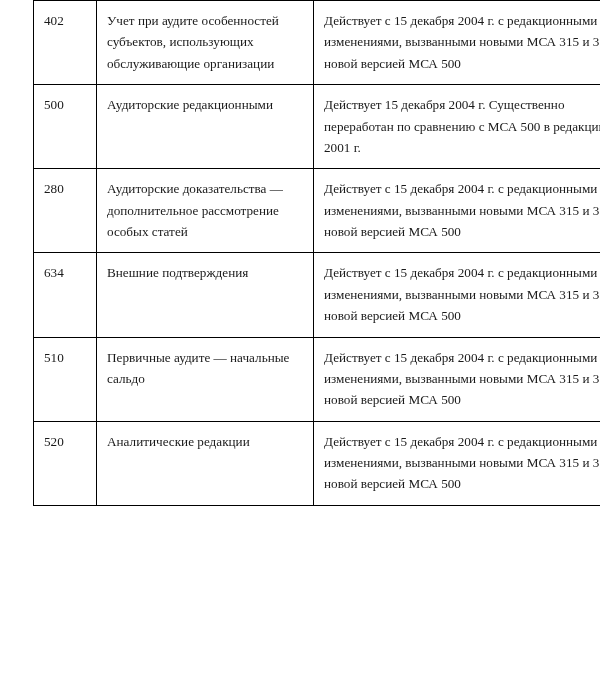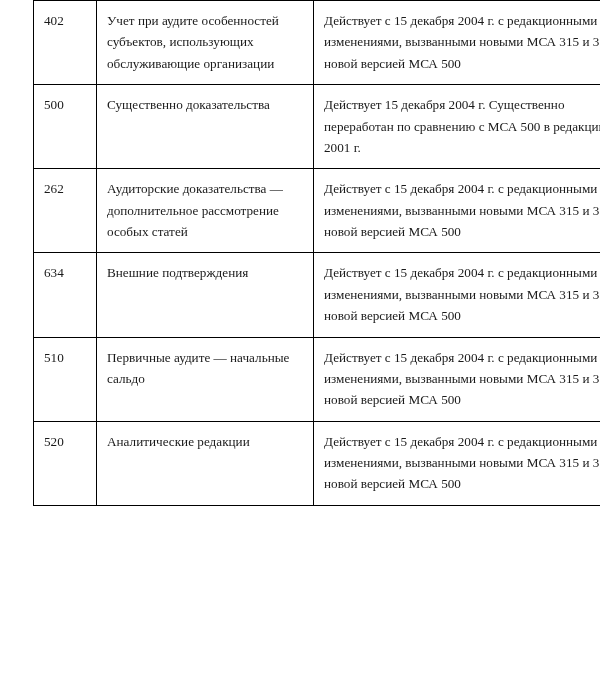--- a/index.html
+++ b/index.html
@@ -63,29 +63,29 @@
         </td>
       <td class="col-status">
           <span class="cell-text">Действует с 15 декабря 2004 г. с редакционными изменениями, вызванными новыми МСА 315 и 330 и новой версией МСА 500</span>
         </td>
     </tr>
     <tr>
       <td class="col-code">
           <span class="cell-text">500</span>
         </td>
       <td class="col-name">
-          <span class="cell-text">Существенно доказательства</span>
+          <span class="cell-text">Аудиторские редакционными</span>
         </td>
       <td class="col-status">
           <span class="cell-text">Действует 15 декабря 2004 г. Существенно переработан по сравнению с МСА 500 в редакции 2001 г.</span>
         </td>
     </tr>
     <tr>
       <td class="col-code">
-          <span class="cell-text">262</span>
+          <span class="cell-text">280</span>
         </td>
       <td class="col-name">
           <span class="cell-text">Аудиторские доказательства — дополнительное рассмотрение особых статей</span>
         </td>
       <td class="col-status">
           <span class="cell-text">Действует с 15 декабря 2004 г. с редакционными изменениями, вызванными новыми МСА 315 и 330 и новой версией МСА 500</span>
         </td>
     </tr>
     <tr>
       <td class="col-code">

